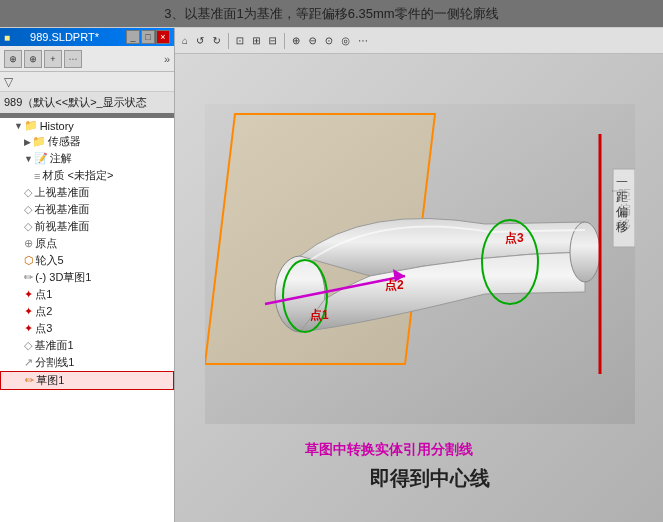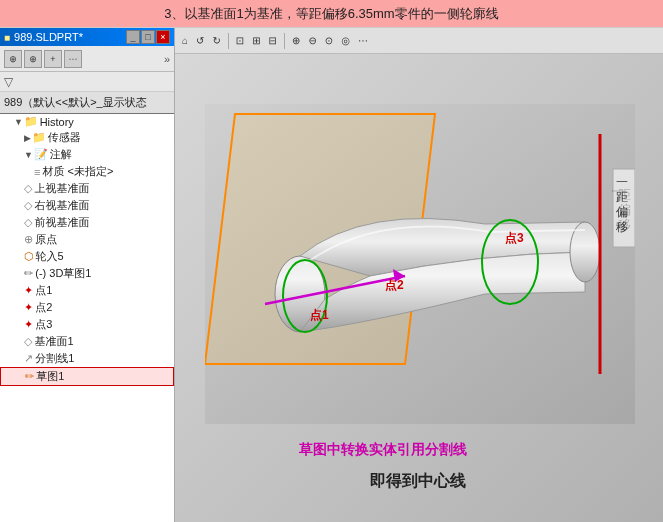--- a/index.html
+++ b/index.html
@@ -68,21 +68,21 @@
     .filter-icon {
       font-size: 12px;
       color: #555;
     }
 
     .part-title {
       padding: 3px 4px;
       font-size: 11px;
       color: #222;
       background: #e0e0e0;
-      border-bottom: 1px solid #737373;
+      border-bottom: 5px solid #737373;
     }
 
     .tree-area {
       flex: 1;
       overflow-y: auto;
       overflow-x: hidden;
       background: #fff;
     }
 
     .tree-item {
@@ -200,31 +200,31 @@
     }
 
     .win-btn.close { background: #cc0000; color: white; }
     .win-btn.max { background: #aaa; }
     .win-btn.min { background: #aaa; }
 
   </style>
 </head>
 <body>
 
-<div style="text-align:center; font-size:13px; color:#222; padding:4px 8px; background:#fca5a5; border-bottom:1px solid #ccc; height:28px; display:flex; align-items:center; justify-content:center;">
+<div style="text-align:center; font-size:13px; color:#222; padding:4px 8px; background:#737373; border-bottom:1px solid #ccc; height:28px; display:flex; align-items:center; justify-content:center;">
   <span>3、以基准面1为基准，等距偏移6.35mm零件的一侧轮廓线</span>
 </div>
 
 <div class="main-layout">
 
   <div class="left-panel">
 
     <div class="window-titlebar">
       <span style="font-size:10px; color:#ffee88;">■</span>
-      <span style="margin-left:4px; font-size:11px;">989.SLDPRT*</span>
+      <span style="margin-left:20px; font-size:11px;">989.SLDPRT*</span>
       <div class="window-controls">
         <div class="win-btn min">
             <span>_</span>
           </div>
         <div class="win-btn max">
             <span>□</span>
           </div>
         <div class="win-btn close">
             <span>×</span>
           </div>
@@ -408,22 +408,22 @@
         <text x="413" y="125" font-size="13" fill="#333">移</text>
 
         <rect x="408" y="65" width="22" height="78" fill="rgba(255,255,255,0.6)" stroke="#aaa" stroke-width="1"></rect>
         <text x="411" y="82" font-size="12" fill="#333">一</text>
         <text x="411" y="97" font-size="12" fill="#333">距</text>
         <text x="411" y="112" font-size="12" fill="#333">偏</text>
         <text x="411" y="127" font-size="12" fill="#333">移</text>
 
       </svg>
 
-      <div style="position:absolute; bottom:60px; left:124px; font-size:14px; color:#cc00aa; text-align:center; font-weight:bold; line-height:1.7; font-family:'Microsoft YaHei', Arial, sans-serif;">
+      <div style="position:absolute; bottom:60px; left:130px; font-size:14px; color:#cc00aa; text-align:center; font-weight:bold; line-height:1.7; font-family:'Microsoft YaHei', Arial, sans-serif;">
         <div>草图中转换实体引用分割线</div>
       </div>
 
-      <div style="position:absolute; bottom:30px; left:195px; font-size:16px; color:#222; font-weight:bold; font-family:Liberation Sans, sans-serif;">即得到中心线</div>
+      <div style="position:absolute; bottom:30px; left:195px; font-size:20px; color:#222; font-weight:bold; font-family:Liberation Sans, sans-serif;">即得到中心线</div>
 
     </div>
   </div>
 
 </div>
 
 </body></html>

